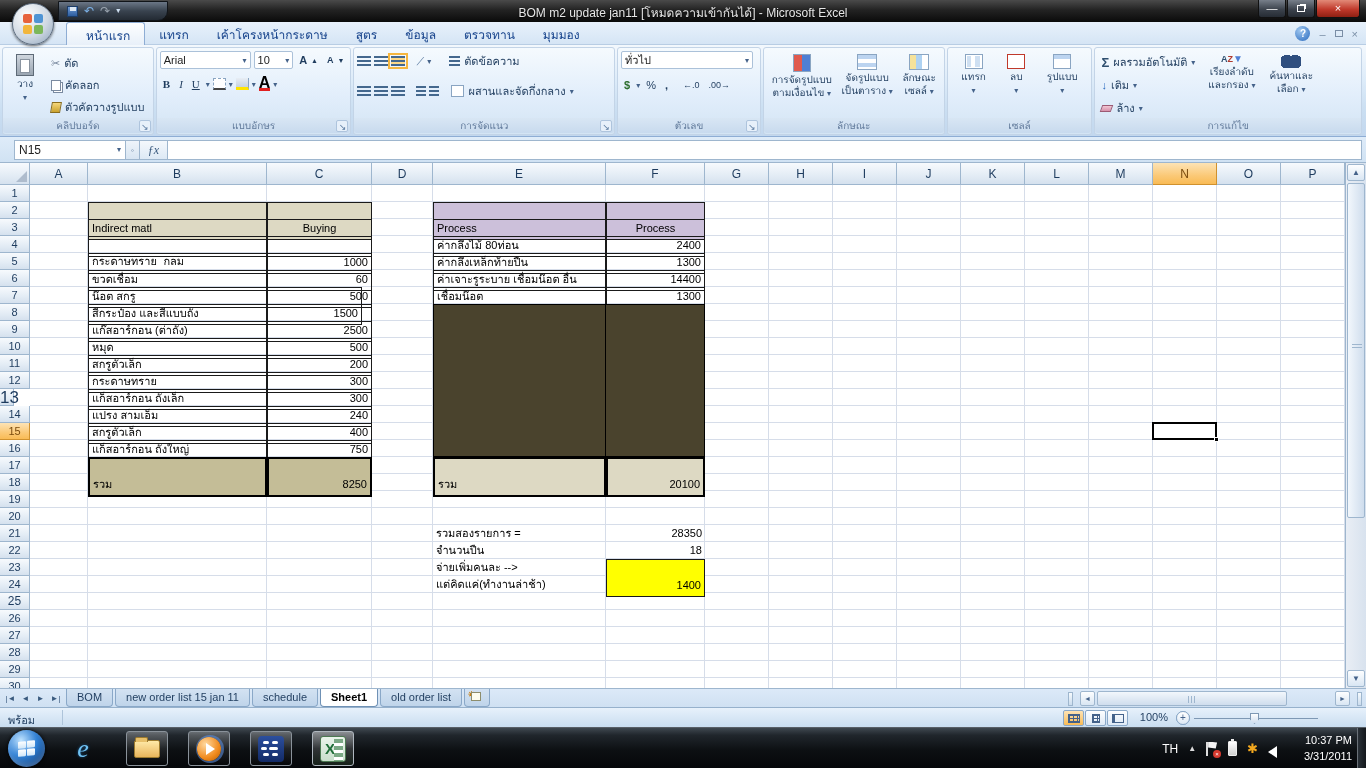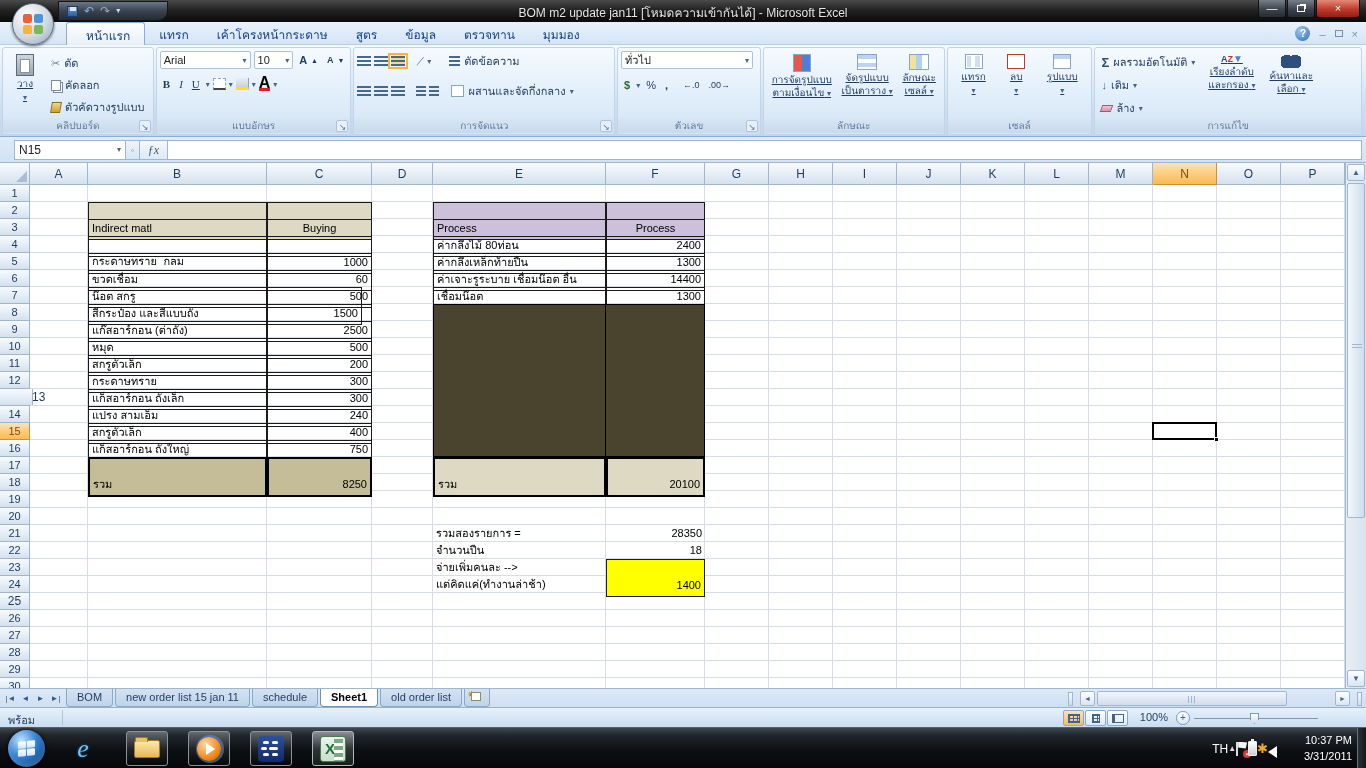--- a/index.html
+++ b/index.html
@@ -42,21 +42,21 @@
     background:linear-gradient(#f3f8fd,#dcebf9 40%,#cbdff2 70%,#c2d7ee); border-bottom:1px solid #8eadd4; display:flex; padding:2px 2px 0 2px; }
   .rgroup { position:relative; height:88px; border:1px solid #c3d4e7; border-radius:3px; margin-right:2px;
     background:linear-gradient(#f5fafe,#e2eefb 55%,#d3e4f4); }
   .rgroup-label { position:absolute; left:0; right:0; bottom:1px; height:15px; text-align:center; font-size:10px; color:#60799a;
     background:linear-gradient(#d8e6f4,#c8daee); border-radius:0 0 3px 3px; }
   .dlg-launcher { position:absolute; right:2px; bottom:2px; width:12px; height:12px; font-size:9px; line-height:12px; text-align:center;
     color:#5a7aa0; border:1px solid #aec4dd; border-radius:2px; background:#e7f0fa; }
   .rg-body { position:absolute; left:0; top:0; right:0; bottom:16px; padding:3px; }
   .caret { font-size:8px; color:#44628a; }
   .sbtn { display:flex; align-items:center; gap:4px; padding:1px 3px; border-radius:2px; font-size:11px; color:#1f3c5e; }
-  .bigbtn { display:flex; flex-direction:column; align-items:center; justify-content:flex-start; gap:2px; padding:3px 4px; border-radius:3px; font-size:10px; color:#1f3c5e; text-align:center; line-height:1.25;text-decoration:underline; }
+  .bigbtn { display:flex; flex-direction:column; align-items:center; justify-content:flex-start; gap:2px; padding:3px 4px; border-radius:3px; font-size:10px; color:#1f3c5e; text-align:center; line-height:1.25; }
   .combo { background:#fff; border:1px solid #abc1d9; border-radius:2px; font-size:11px; color:#222; display:flex; align-items:center; justify-content:space-between; padding:1px 3px; height:18px; }
   .mini-grid { display:inline-block; width:13px; height:12px; border:1px solid #8aa5c2; background:
      linear-gradient(#fff,#fff); position:relative; }
   .bars { display:inline-block; width:14px; height:10px; background:repeating-linear-gradient(to bottom,#44688e 0 2px,transparent 2px 4px); }
   .bars.sel { outline:2px solid #f5b63f; outline-offset:1px; background-color:#fbd88a; }
   .tool-row { display:flex; align-items:center; gap:3px; margin-bottom:4px; }
 
   
   .fbar { position:absolute; left:0; top:137px; width:1366px; height:26px; background:linear-gradient(#dfecf9,#d0e2f3); border-bottom:1px solid #9eb6ce; display:flex; align-items:center; }
   .namebox { width:112px; height:20px; background:#fff; border:1px solid #9eb6ce; margin-left:14px; font-size:12px; color:#222; display:flex; align-items:center; justify-content:space-between; padding:0 4px; }
@@ -128,21 +128,21 @@
   .folder { position:relative; width:26px; height:18px; background:linear-gradient(#ffe9a8,#e8b55c); border:1px solid #9c7a2e; border-radius:2px; }
   .folder:before { content:""; position:absolute; left:0; top:-4px; width:11px; height:4px; background:#e8c06a; border:1px solid #9c7a2e; border-bottom:none; border-radius:2px 2px 0 0; }
   .wmp { position:relative; width:24px; height:24px; }
   .wmp .disc { position:absolute; inset:0; border-radius:50%; background:radial-gradient(circle at 35% 30%,#ffd9a0,#f08a1d 60%,#b05a00); box-shadow:1px 0 0 2px rgba(90,140,220,.6); }
   .wmp .tri { position:absolute; left:9px; top:6px; width:0; height:0; border-left:9px solid #fff; border-top:6px solid transparent; border-bottom:6px solid transparent; }
   .bb { position:relative; width:26px; height:26px; border-radius:4px; background:linear-gradient(#2c4f9e,#122a66); }
   .bb i { position:absolute; width:6px; height:3px; border-radius:1.5px; background:#fff; }
   .xl { position:relative; width:26px; height:26px; border-radius:3px; background:linear-gradient(#e9f3ea,#c9dfcc); border:1px solid #4c7a52; }
   .xl b { position:absolute; left:4px; top:3px; font-size:15px; color:#1f6e38; font-weight:bold; }
   .xl i { position:absolute; right:2px; top:2px; width:9px; height:22px; background:repeating-linear-gradient(to bottom,#7aa884 0 4px,#fff 4px 7px); }
-  .tray { position:absolute; right:84px; top:0; height:41px; display:flex; align-items:center; gap:0; color:#fff; }
+  .tray { position:absolute; right:84px; top:0; height:41px; display:flex; align-items:center; gap:10px; color:#fff; }
   .tray-lang { font-size:12px; color:#fff; }
   .tray-caret { font-size:8px; color:#ddd; }
   .flag-ic { position:relative; width:12px; height:14px; }
   .flag-ic .pole { position:absolute; left:0; top:0; width:2px; height:14px; background:#ddd; }
   .flag-ic .cloth { position:absolute; left:2px; top:0; width:9px; height:7px; background:#f4f4f4; clip-path:polygon(0 0,100% 15%,85% 100%,0 85%); }
   .flag-ic .badge { position:absolute; right:-3px; bottom:-2px; width:8px; height:8px; border-radius:50%; background:#d63a2f; color:#fff; font-size:6px; line-height:8px; text-align:center; }
   .batt { position:relative; width:9px; height:15px; border:1px solid #eee; border-radius:1px; background:linear-gradient(#fff,#cfcfcf); }
   .batt:before { content:""; position:absolute; left:2px; top:-3px; width:3px; height:2px; background:#eee; }
   .spark { color:#f3a81e; font-size:13px; }
   .speaker { position:relative; width:14px; height:12px; }
@@ -412,21 +412,21 @@
       <div class="rowhdr" style="left: 0px; top: 56px; width: 30px; height: 17px; line-height: 17px; font-size: 11px;">3</div>
       <div class="rowhdr" style="left: 0px; top: 73px; width: 30px; height: 17px; line-height: 17px; font-size: 11px;">4</div>
       <div class="rowhdr" style="left: 0px; top: 90px; width: 30px; height: 17px; line-height: 17px; font-size: 11px;">5</div>
       <div class="rowhdr" style="left: 0px; top: 107px; width: 30px; height: 17px; line-height: 17px; font-size: 11px;">6</div>
       <div class="rowhdr" style="left: 0px; top: 124px; width: 30px; height: 17px; line-height: 17px; font-size: 11px;">7</div>
       <div class="rowhdr" style="left: 0px; top: 141px; width: 30px; height: 17px; line-height: 17px; font-size: 11px;">8</div>
       <div class="rowhdr" style="left: 0px; top: 158px; width: 30px; height: 17px; line-height: 17px; font-size: 11px;">9</div>
       <div class="rowhdr" style="left: 0px; top: 175px; width: 30px; height: 17px; line-height: 17px; font-size: 11px;">10</div>
       <div class="rowhdr" style="left: 0px; top: 192px; width: 30px; height: 17px; line-height: 17px; font-size: 11px;">11</div>
       <div class="rowhdr" style="left: 0px; top: 209px; width: 30px; height: 17px; line-height: 17px; font-size: 11px;">12</div>
-      <div class="rowhdr" style="left: 0px; top: 226px; width: 14px; height: 17px; line-height: 17px; font-size: 12px; padding-left: 32px;">13</div>
+      <div class="rowhdr" style="left: 0px; top: 226px; width: 14px; height: 17px; line-height: 17px; font-size: 17px;">13</div>
       <div class="rowhdr" style="left: 0px; top: 243px; width: 30px; height: 17px; line-height: 17px; font-size: 11px;">14</div>
       <div class="rowhdr hl" style="left: 0px; top: 260px; width: 30px; height: 17px; line-height: 17px; font-size: 11px;">15</div>
       <div class="rowhdr" style="left: 0px; top: 277px; width: 30px; height: 17px; line-height: 17px; font-size: 11px;">16</div>
       <div class="rowhdr" style="left: 0px; top: 294px; width: 30px; height: 17px; line-height: 17px; font-size: 11px;">17</div>
       <div class="rowhdr" style="left: 0px; top: 311px; width: 30px; height: 17px; line-height: 17px; font-size: 11px;">18</div>
       <div class="rowhdr" style="left: 0px; top: 328px; width: 30px; height: 17px; line-height: 17px; font-size: 11px;">19</div>
       <div class="rowhdr" style="left: 0px; top: 345px; width: 30px; height: 17px; line-height: 17px; font-size: 11px;">20</div>
       <div class="rowhdr" style="left: 0px; top: 362px; width: 30px; height: 17px; line-height: 17px; font-size: 11px;">21</div>
       <div class="rowhdr" style="left: 0px; top: 379px; width: 30px; height: 17px; line-height: 17px; font-size: 11px;">22</div>
       <div class="rowhdr" style="left: 0px; top: 396px; width: 30px; height: 17px; line-height: 17px; font-size: 11px;">23</div>

